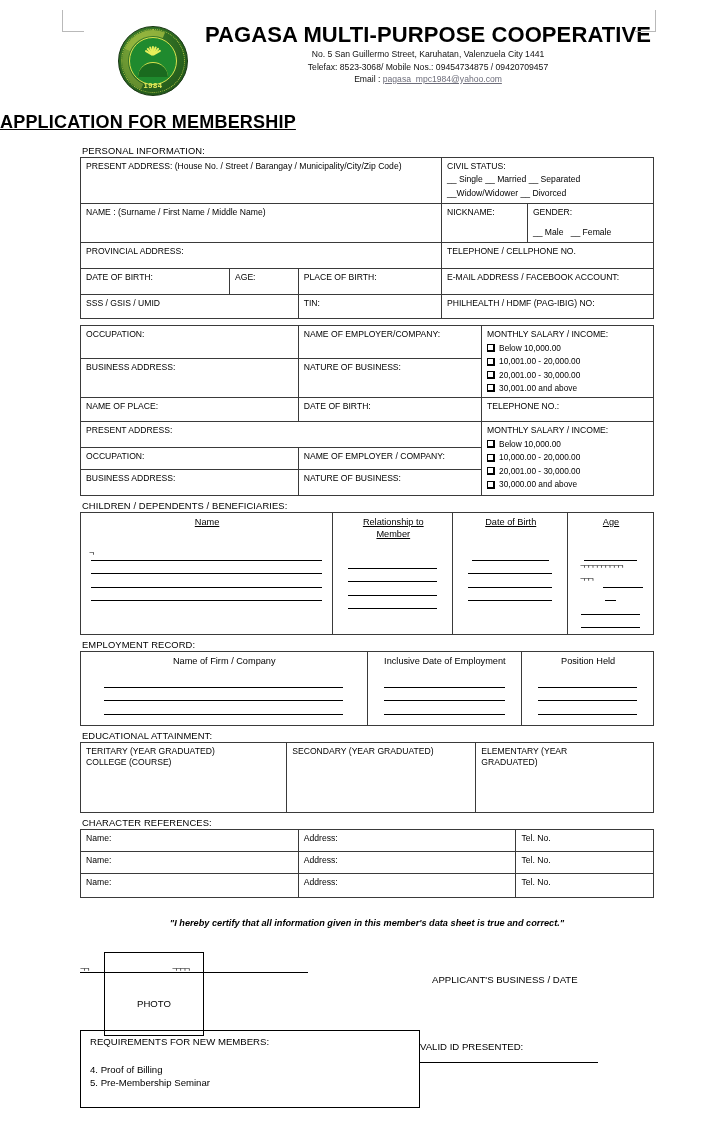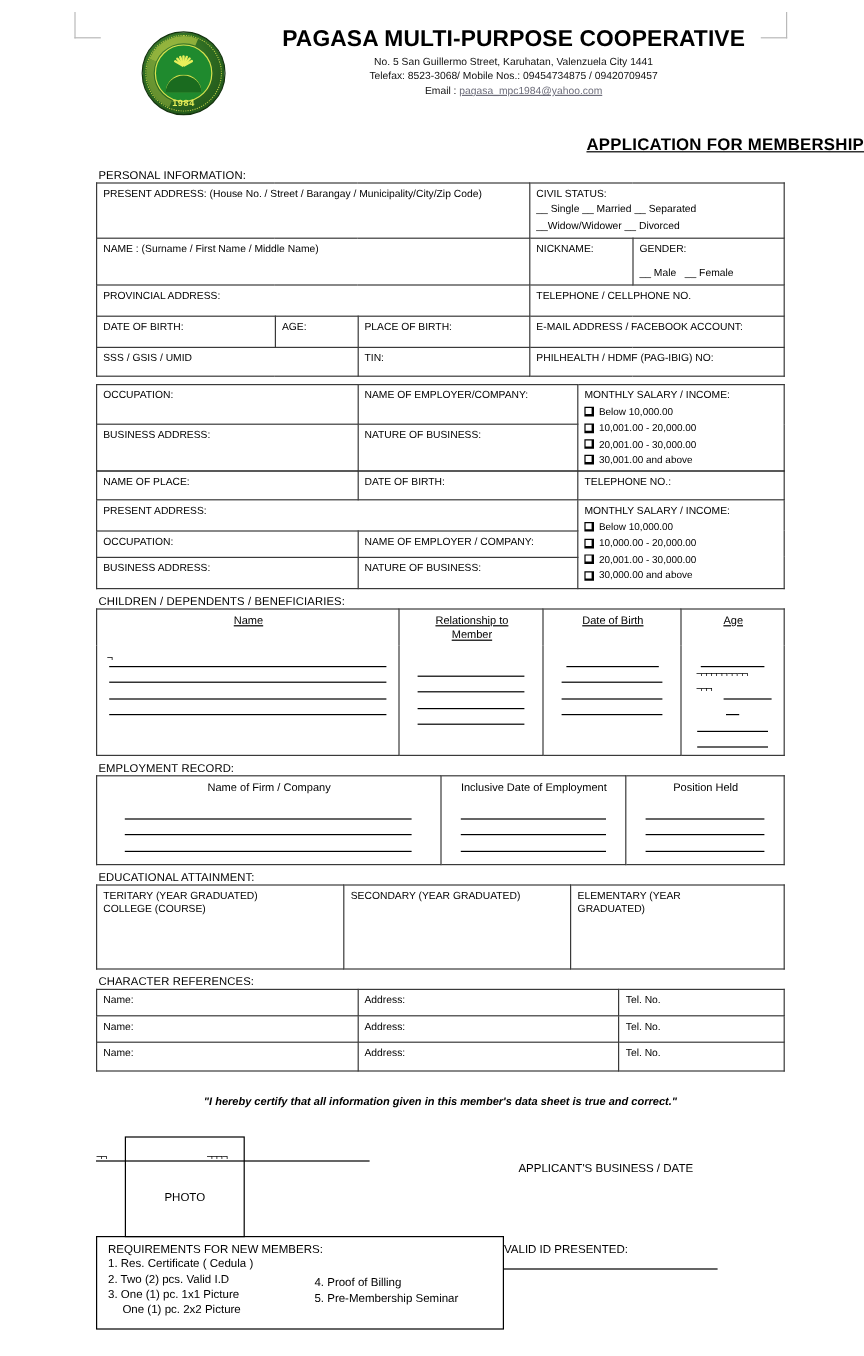--- a/index.html
+++ b/index.html
@@ -55,27 +55,27 @@
     position: absolute; left: 0; right: 0; bottom: 6px; text-align: center;
     font-size: 7.5px; font-weight: bold; color: #e8ef5b; letter-spacing: .6px;
   }
   .logo .arc {
     position: absolute; inset: 4px; border-radius: 50%;
     border: 6px solid transparent; border-top-color: rgba(216,226,78,.55);
     border-left-color: rgba(216,226,78,.35); transform: rotate(-22deg);
   }
 
   .org-block { flex: 1; text-align: center; padding-left: 6px; }
-  .org-name { font-size: 19px; font-weight: bold; letter-spacing: .1px; line-height: 1.2; }
+  .org-name { font-size: 22px; font-weight: bold; letter-spacing: .1px; line-height: 1.2; }
   .org-line { font-size: 8.6px; line-height: 1.42; color: #111; }
   .org-email-label { font-size: 8.6px; }
   .org-email { font-size: 8.6px; color: #6d6d7a; text-decoration: underline; }
 
   .doc-title {
-    text-align: right; font-size: 14px; font-weight: bold;
+    text-align: left; font-size: 18px; font-weight: bold;
     text-decoration: underline; margin-top: 16px; letter-spacing: .2px;
   }
 
   
   .body-wrap { padding: 0 66px 0 80px; margin-top: 12px; }
   .section-label { font-size: 9.4px; margin: 0 0 1px 2px; letter-spacing: .1px; }
   .section-label.tight { margin-top: 4px; }
 
   table.frm { width: 100%; border-collapse: collapse; table-layout: fixed; }
   table.frm td {
@@ -476,26 +476,20 @@
       <div class="sig-label">APPLICANT'S BUSINESS / DATE</div>
       <div class="validid-label">VALID ID PRESENTED:</div>
       <div class="validid-line"></div>
     </div>
 
   </div>
 
   <div class="req-box">
     <div class="req-title">REQUIREMENTS FOR NEW MEMBERS:</div>
     <div class="req-grid">
-      <div class="req-col-l">
-        <div class="req-item">1.  Res. Certificate ( Cedula )</div>
-        <div class="req-item">2.  Two (2) pcs. Valid I.D</div>
-        <div class="req-item">3.  One (1) pc. 1x1 Picture</div>
-        <div class="req-item indent">One (1) pc. 2x2 Picture</div>
-      </div>
       <div class="req-col-r">
         <div class="req-item">4. Proof of Billing</div>
         <div class="req-item">5. Pre-Membership Seminar</div>
       </div>
     </div>
   </div>
 
 </div>
 
 </body></html>

